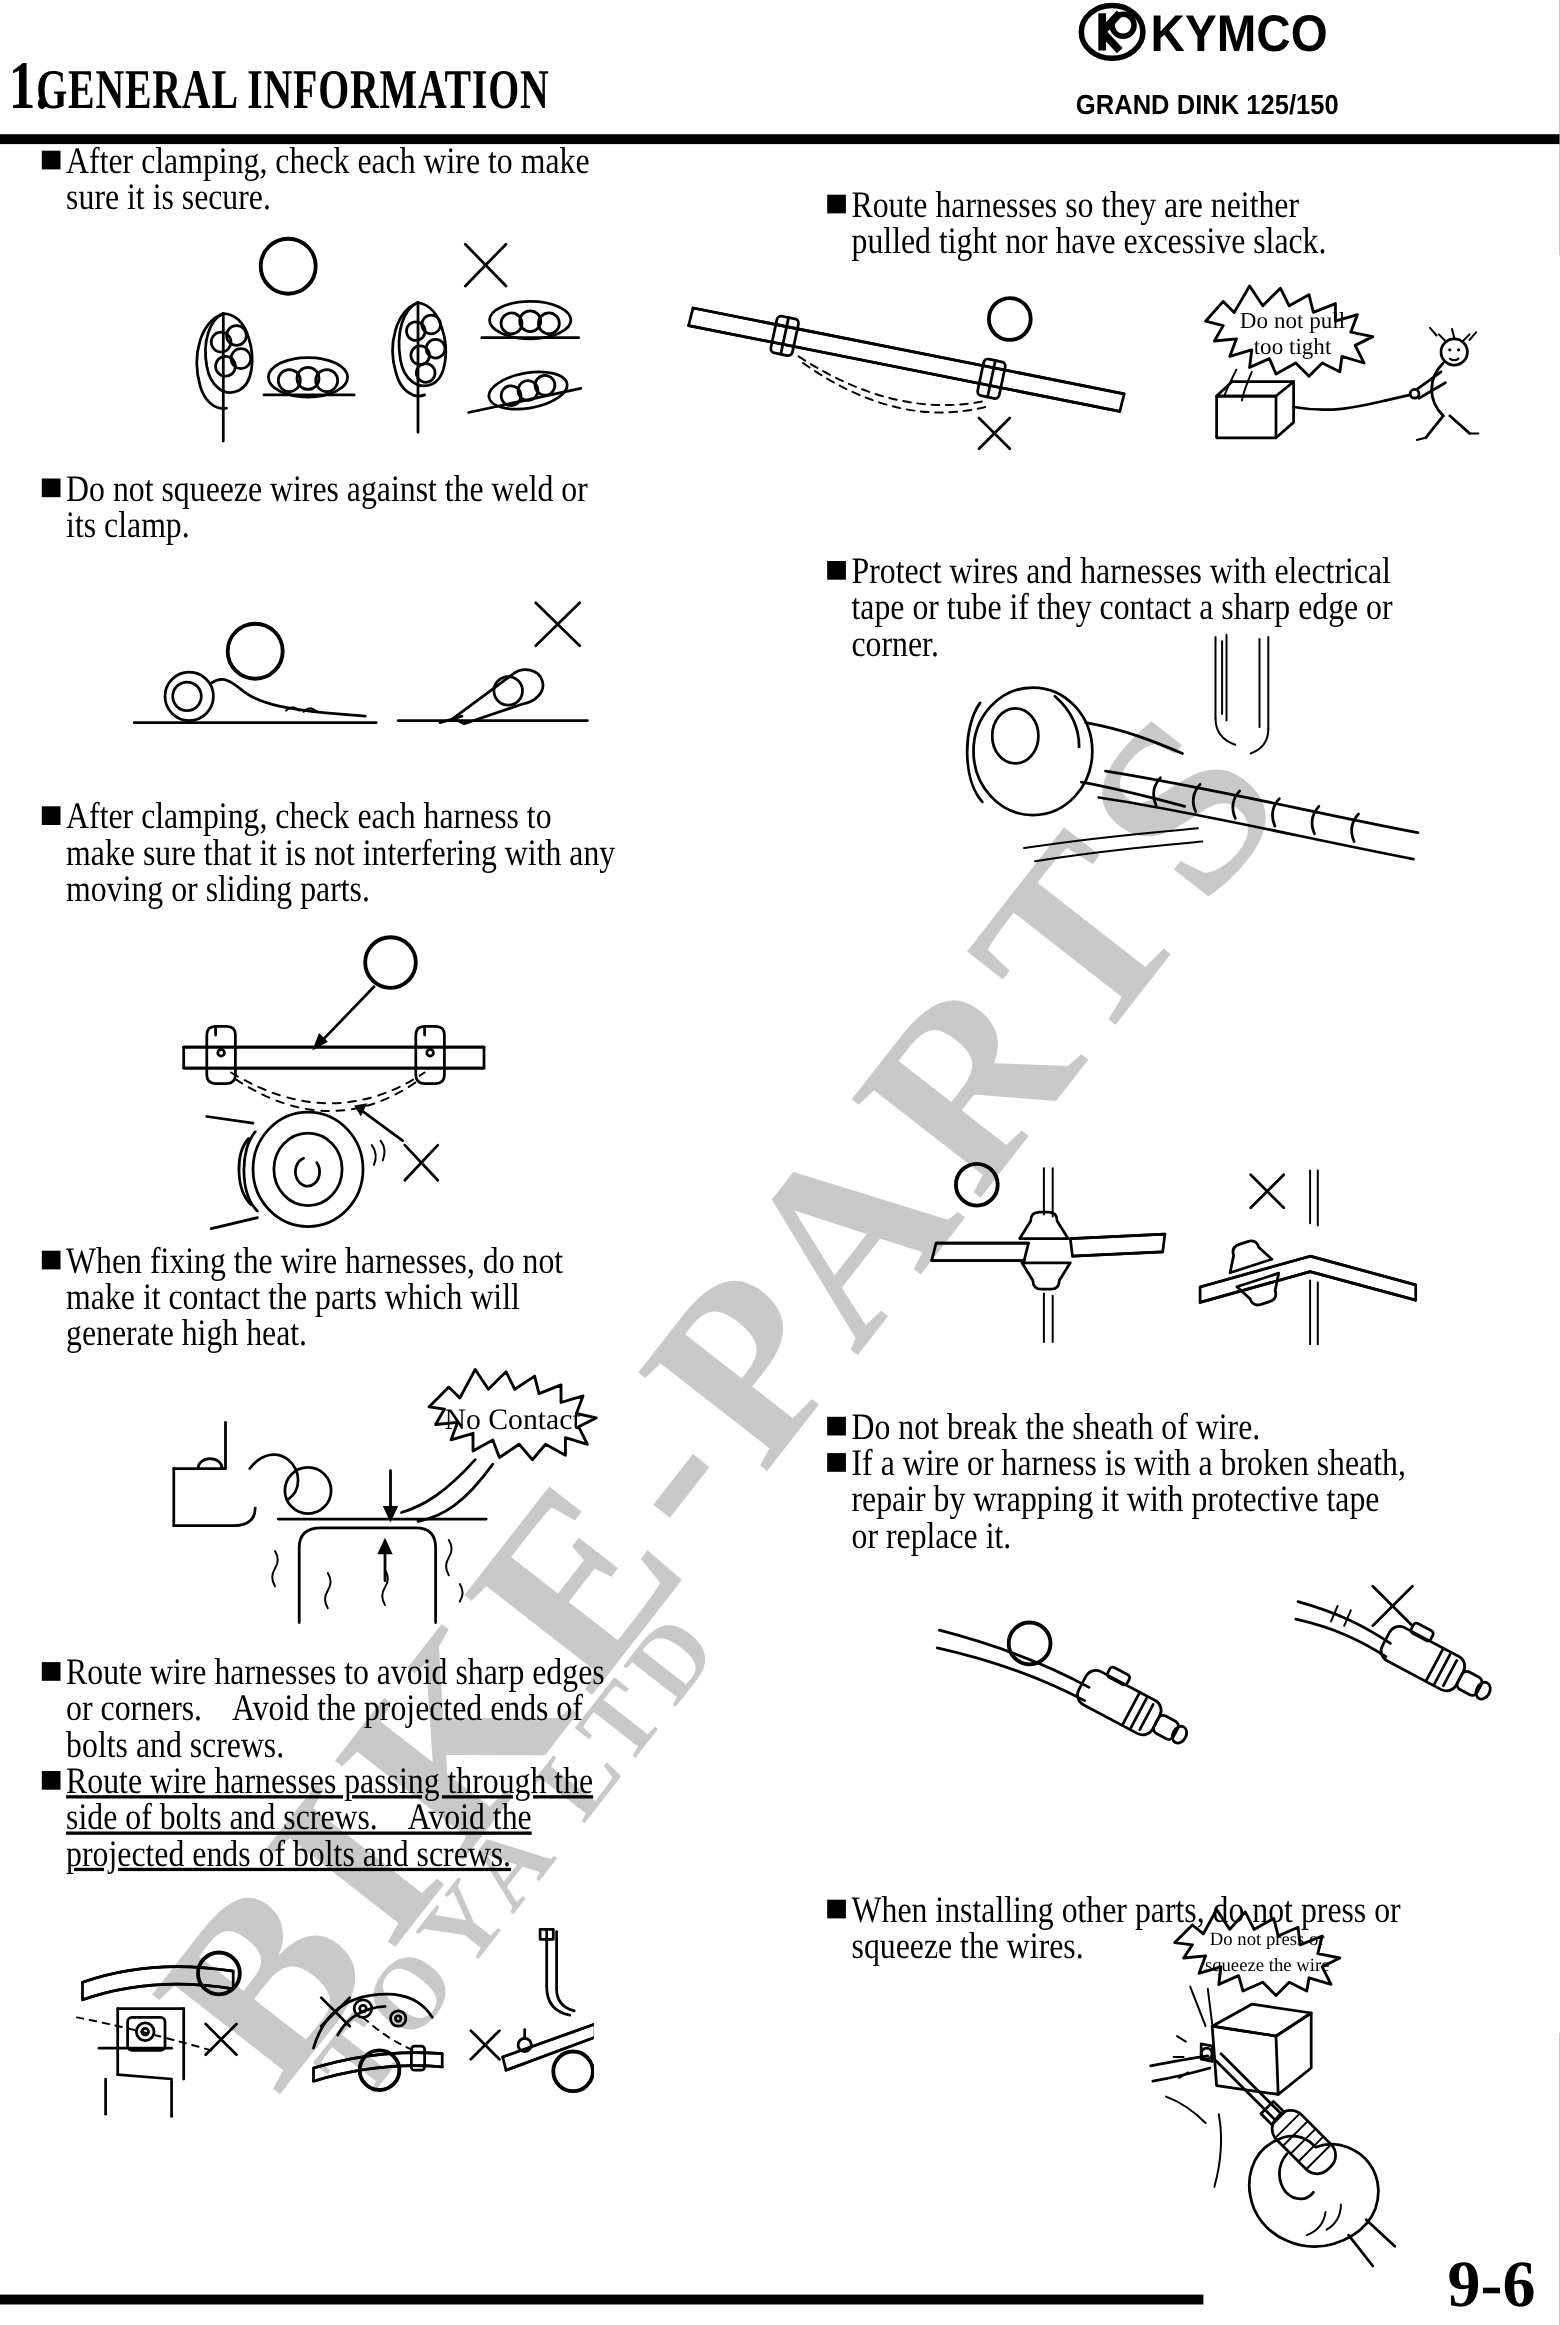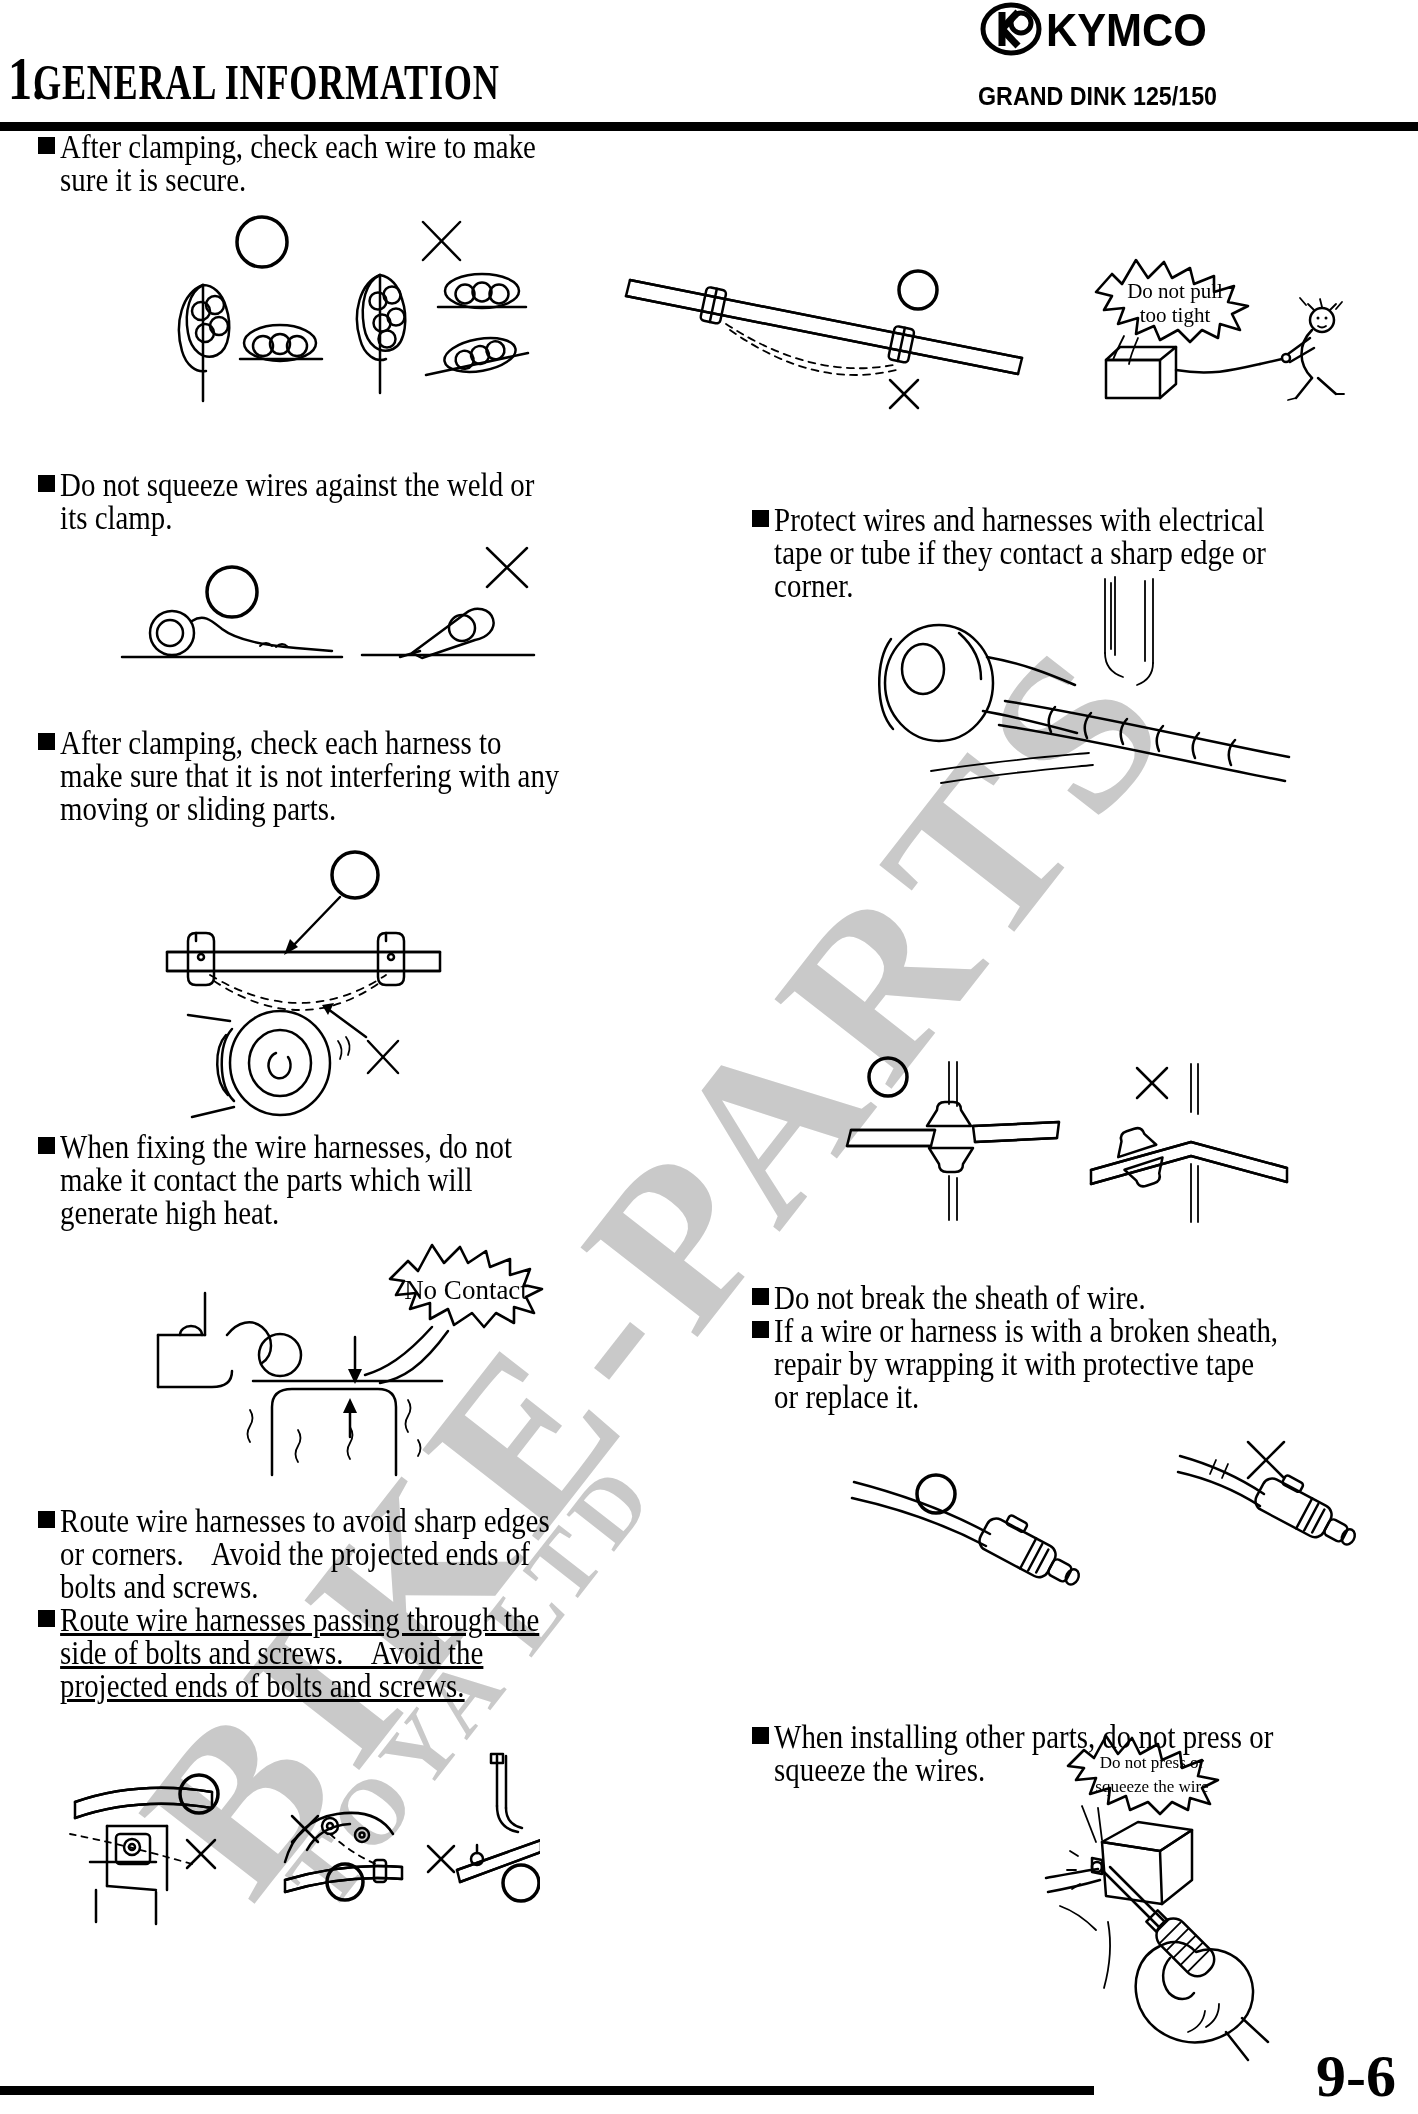--- a/index.html
+++ b/index.html
@@ -64,21 +64,21 @@
     <span class="num">1.</span>
     <span class="name">GENERAL INFORMATION</span>
   </div>
   <div class="hrule"></div>
 
   <div class="bullet" style="left:38px;top:130px;">
     <span class="sq"></span>
     <span class="txt">After clamping, check each wire to make
 sure it is secure.</span>
   </div>
-  <div class="bullet" style="left:38px;top:428px;margin-top:40px;">
+  <div class="bullet" style="left:38px;top:428px;">
     <span class="sq"></span>
     <span class="txt">Do not squeeze wires against the weld or
 its clamp.</span>
   </div>
   <div class="bullet" style="left:38px;top:726px;">
     <span class="sq"></span>
     <span class="txt">After clamping, check each harness to
 make sure that it is not interfering with any
 moving or sliding parts.</span>
   </div>
@@ -94,20 +94,25 @@
 or corners.    Avoid the projected ends of
 bolts and screws.</span>
   </div>
   <div class="bullet" style="left:38px;top:1603px;text-decoration:underline;">
     <span class="sq"></span>
     <span class="txt">Route wire harnesses passing through the
 side of bolts and screws.    Avoid the
 projected ends of bolts and screws.</span>
   </div>
 
+  <div class="bullet" style="left:752px;top:170px;">
+    <span class="sq"></span>
+    <span class="txt">Route harnesses so they are neither
+pulled tight nor have excessive slack.</span>
+  </div>
   <div class="bullet" style="left:752px;top:503px;">
     <span class="sq"></span>
     <span class="txt">Protect wires and harnesses with electrical
 tape or tube if they contact a sharp edge or
 corner.</span>
   </div>
   <div class="bullet" style="left:752px;top:1281px;">
     <span class="sq"></span>
     <span class="txt">Do not break the sheath of wire.</span>
   </div>

